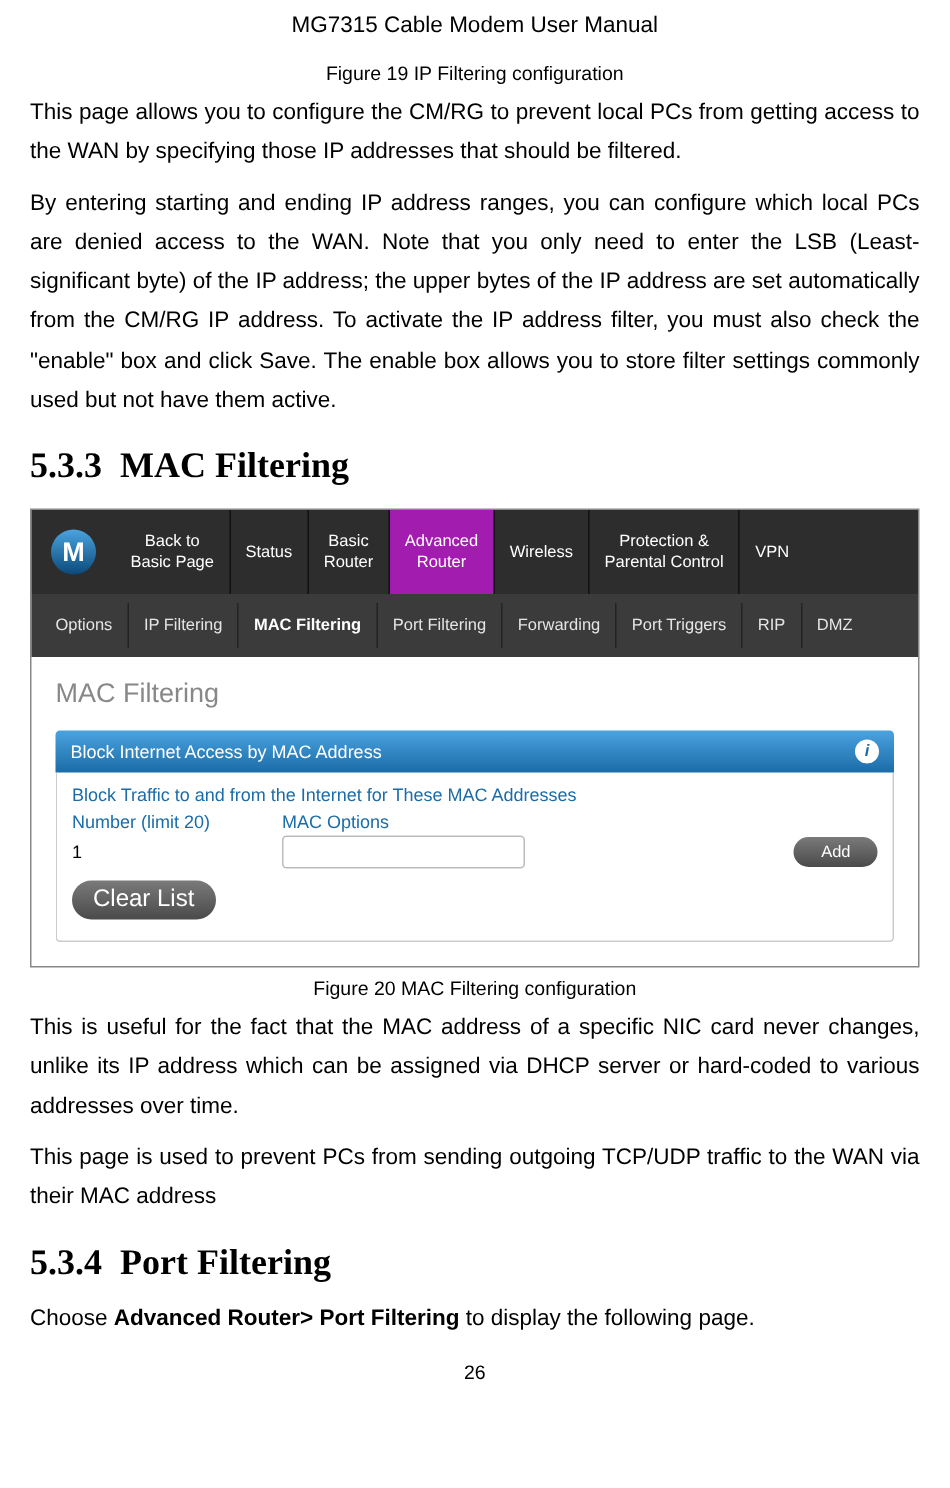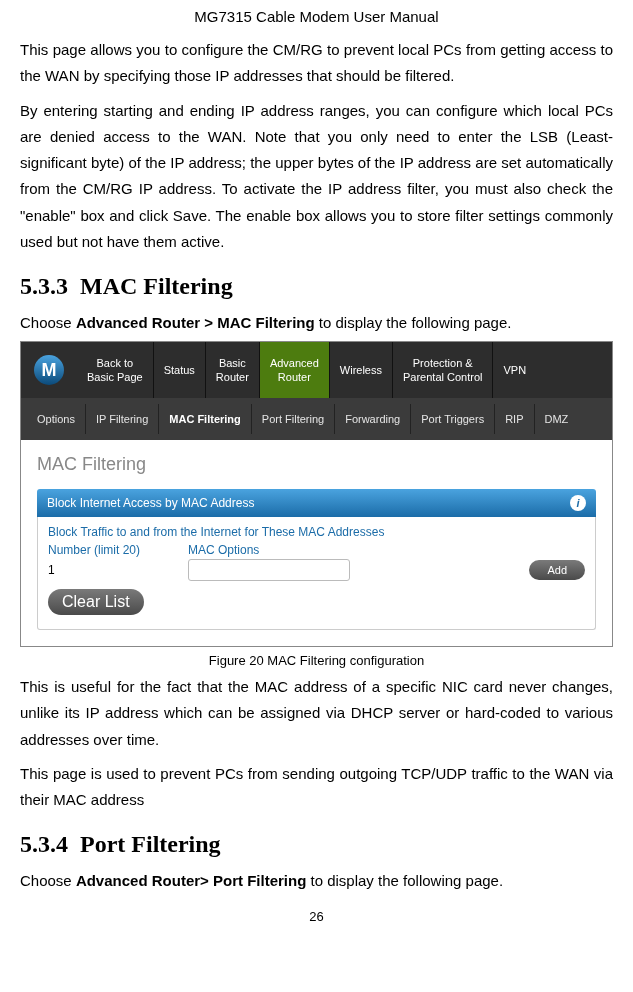--- a/index.html
+++ b/index.html
@@ -82,21 +82,21 @@
     text-align: center;
     line-height: 1.3;
     border-right: 1px solid #111;
     height: 100%;
     display: flex;
     flex-direction: column;
     justify-content: center;
     cursor: pointer;
   }
   .ss-nav-item.active {
-    background: #4d7c0f;
+    background: #a21caf;
   }
   .ss-subnav {
     background: #3b3b3b;
     display: flex;
     align-items: center;
     height: 42px;
     color: #e5e5e5;
     font-size: 11px;
     padding: 0 6px;
   }
@@ -199,31 +199,29 @@
     margin-top: 20px;
   }
 </style>
 </head>
 <body>
 
 <div class="page">
 
   <div class="header">MG7315 Cable Modem User Manual</div>
 
+  <div class="fig-caption">Figure 19 IP Filtering configuration</div>
 
   <p class="body-text">This page allows you to configure the CM/RG to prevent local PCs from getting access to the WAN by specifying those IP addresses that should be filtered.</p>
   <p class="body-text">By entering starting and ending IP address ranges, you can configure which local PCs are denied access to the WAN. Note that you only need to enter the LSB (Least-significant byte) of the IP address; the upper bytes of the IP address are set automatically from the CM/RG IP address. To activate the IP address filter, you must also check the "enable" box and click Save. The enable box allows you to store filter settings commonly used but not have them active.</p>
 
   <div class="section-h2">
     <span>5.3.3</span>&nbsp;&nbsp;<span>MAC Filtering</span>
   </div>
 
-  <p class="instruction">
-    <span>Choose </span><span class="strong">Advanced Router &gt; MAC Filtering</span><span> to display the following page.</span>
-  </p>
 
   <div class="screenshot">
     <div class="ss-topnav">
       <div class="ss-logo">
         <div class="ss-logo-circle">M</div>
       </div>
       <div class="ss-nav-item">
         <span>Back to</span>
         <span>Basic Page</span>
       </div>

